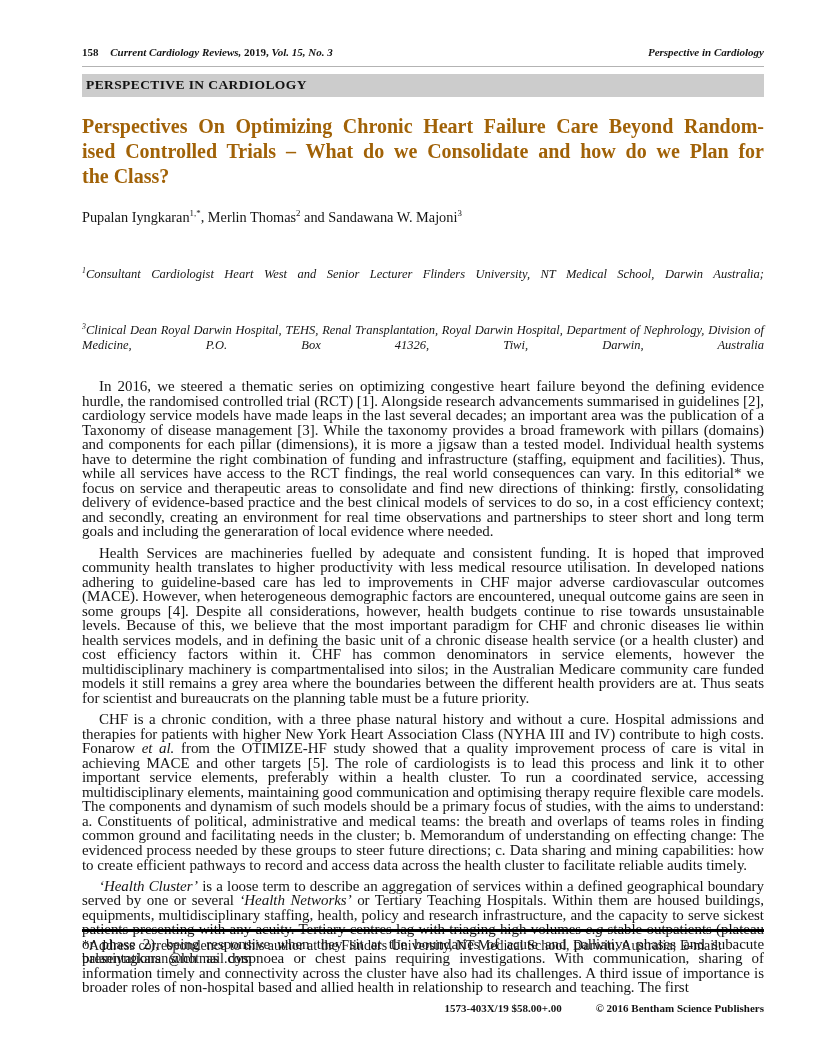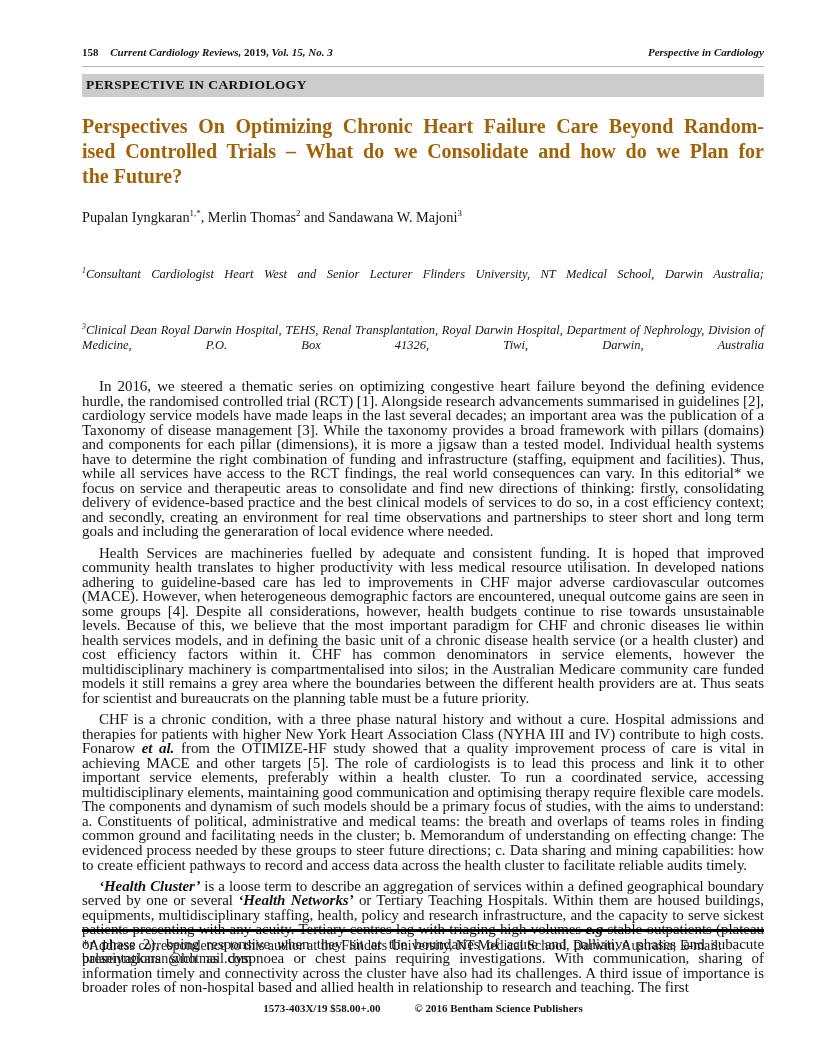--- a/index.html
+++ b/index.html
@@ -11,21 +11,21 @@
     padding:46px 52px 0 82px;
     font-family:"Liberation Serif","DejaVu Serif",serif;
     color:#141414;
     overflow:hidden;
   }
   
   .page-header{display:flex;justify-content:space-between;align-items:flex-end;font-size:11px;line-height:13px;}
   .ph-left{white-space:nowrap;}
   .pnum{font-weight:bold;margin-right:9px;}
   .bd{font-weight:bold;}
-  .it{font-style:italic;font-weight:bold;}
+  .it{font-style:italic;}
   .bi{font-weight:bold;font-style:italic;}
   .ph-right{font-weight:bold;font-style:italic;white-space:nowrap;}
   .header-rule{height:1px;background:#b3b3b3;margin-top:7px;}
   
   .section-banner{
     margin-top:7px;background:#cccccc;color:#111;
     font-weight:bold;font-size:13.5px;letter-spacing:.4px;
     padding:3px 5px 4px 4px;
   }
   
@@ -40,21 +40,21 @@
   .affiliations .aff{text-align:justify;margin-top:41px;}
   .affiliations .aff:nth-child(-n+2){text-align-last:justify;}
   
   .body-text{margin-top:26px;font-size:15px;line-height:14.55px;letter-spacing:-0.05px;}
   .body-text p{margin:0 0 6.5px;text-align:justify;text-indent:17px;}
   
   .footnote-rule{position:absolute;left:82px;right:52px;top:929px;height:2.5px;background:#000;}
   .footnote{position:absolute;left:82px;right:52px;top:939px;font-size:14px;line-height:13px;}
   .page-footer{
     position:absolute;left:82px;right:52px;top:1002px;
-    display:flex;justify-content:center;gap:34px;
+    display:flex;justify-content:flex-end;gap:34px;
     font-size:11px;font-weight:bold;
   }
 </style>
 </head>
 <body>
 
 <div class="page">
 
   <header class="page-header">
     <div class="ph-left">
@@ -64,21 +64,21 @@
     <div class="ph-right">Perspective in Cardiology</div>
   </header>
 
   <div class="header-rule"></div>
 
   <div class="section-banner">PERSPECTIVE IN CARDIOLOGY</div>
 
   <h1 class="article-title">
       <div class="title-line">Perspectives On Optimizing Chronic Heart Failure Care Beyond Random-</div>
       <div class="title-line">ised Controlled Trials – What do we Consolidate and how do we Plan for</div>
-      <div class="title-line">the Future?</div>
+      <div class="title-line">the Class?</div>
     </h1>
 
   <div class="authors"><span>Pupalan Iyngkaran</span><sup>1,*</sup><span>, Merlin Thomas</span><sup>2</sup><span> and Sandawana W. Majoni</span><sup>3</sup></div>
 
   <div class="affiliations">
       <div class="aff"><sup>1</sup><span>Consultant Cardiologist Heart West and Senior Lecturer Flinders University, NT Medical School, Darwin Australia;</span></div>
       <div class="aff"><sup>3</sup><span>Clinical Dean Royal Darwin Hospital, TEHS, Renal Transplantation, Royal Darwin Hospital, Department of Nephrology, Division of Medicine, P.O. Box 41326, Tiwi, Darwin, Australia</span></div>
     </div>
 
   <main class="body-text">

